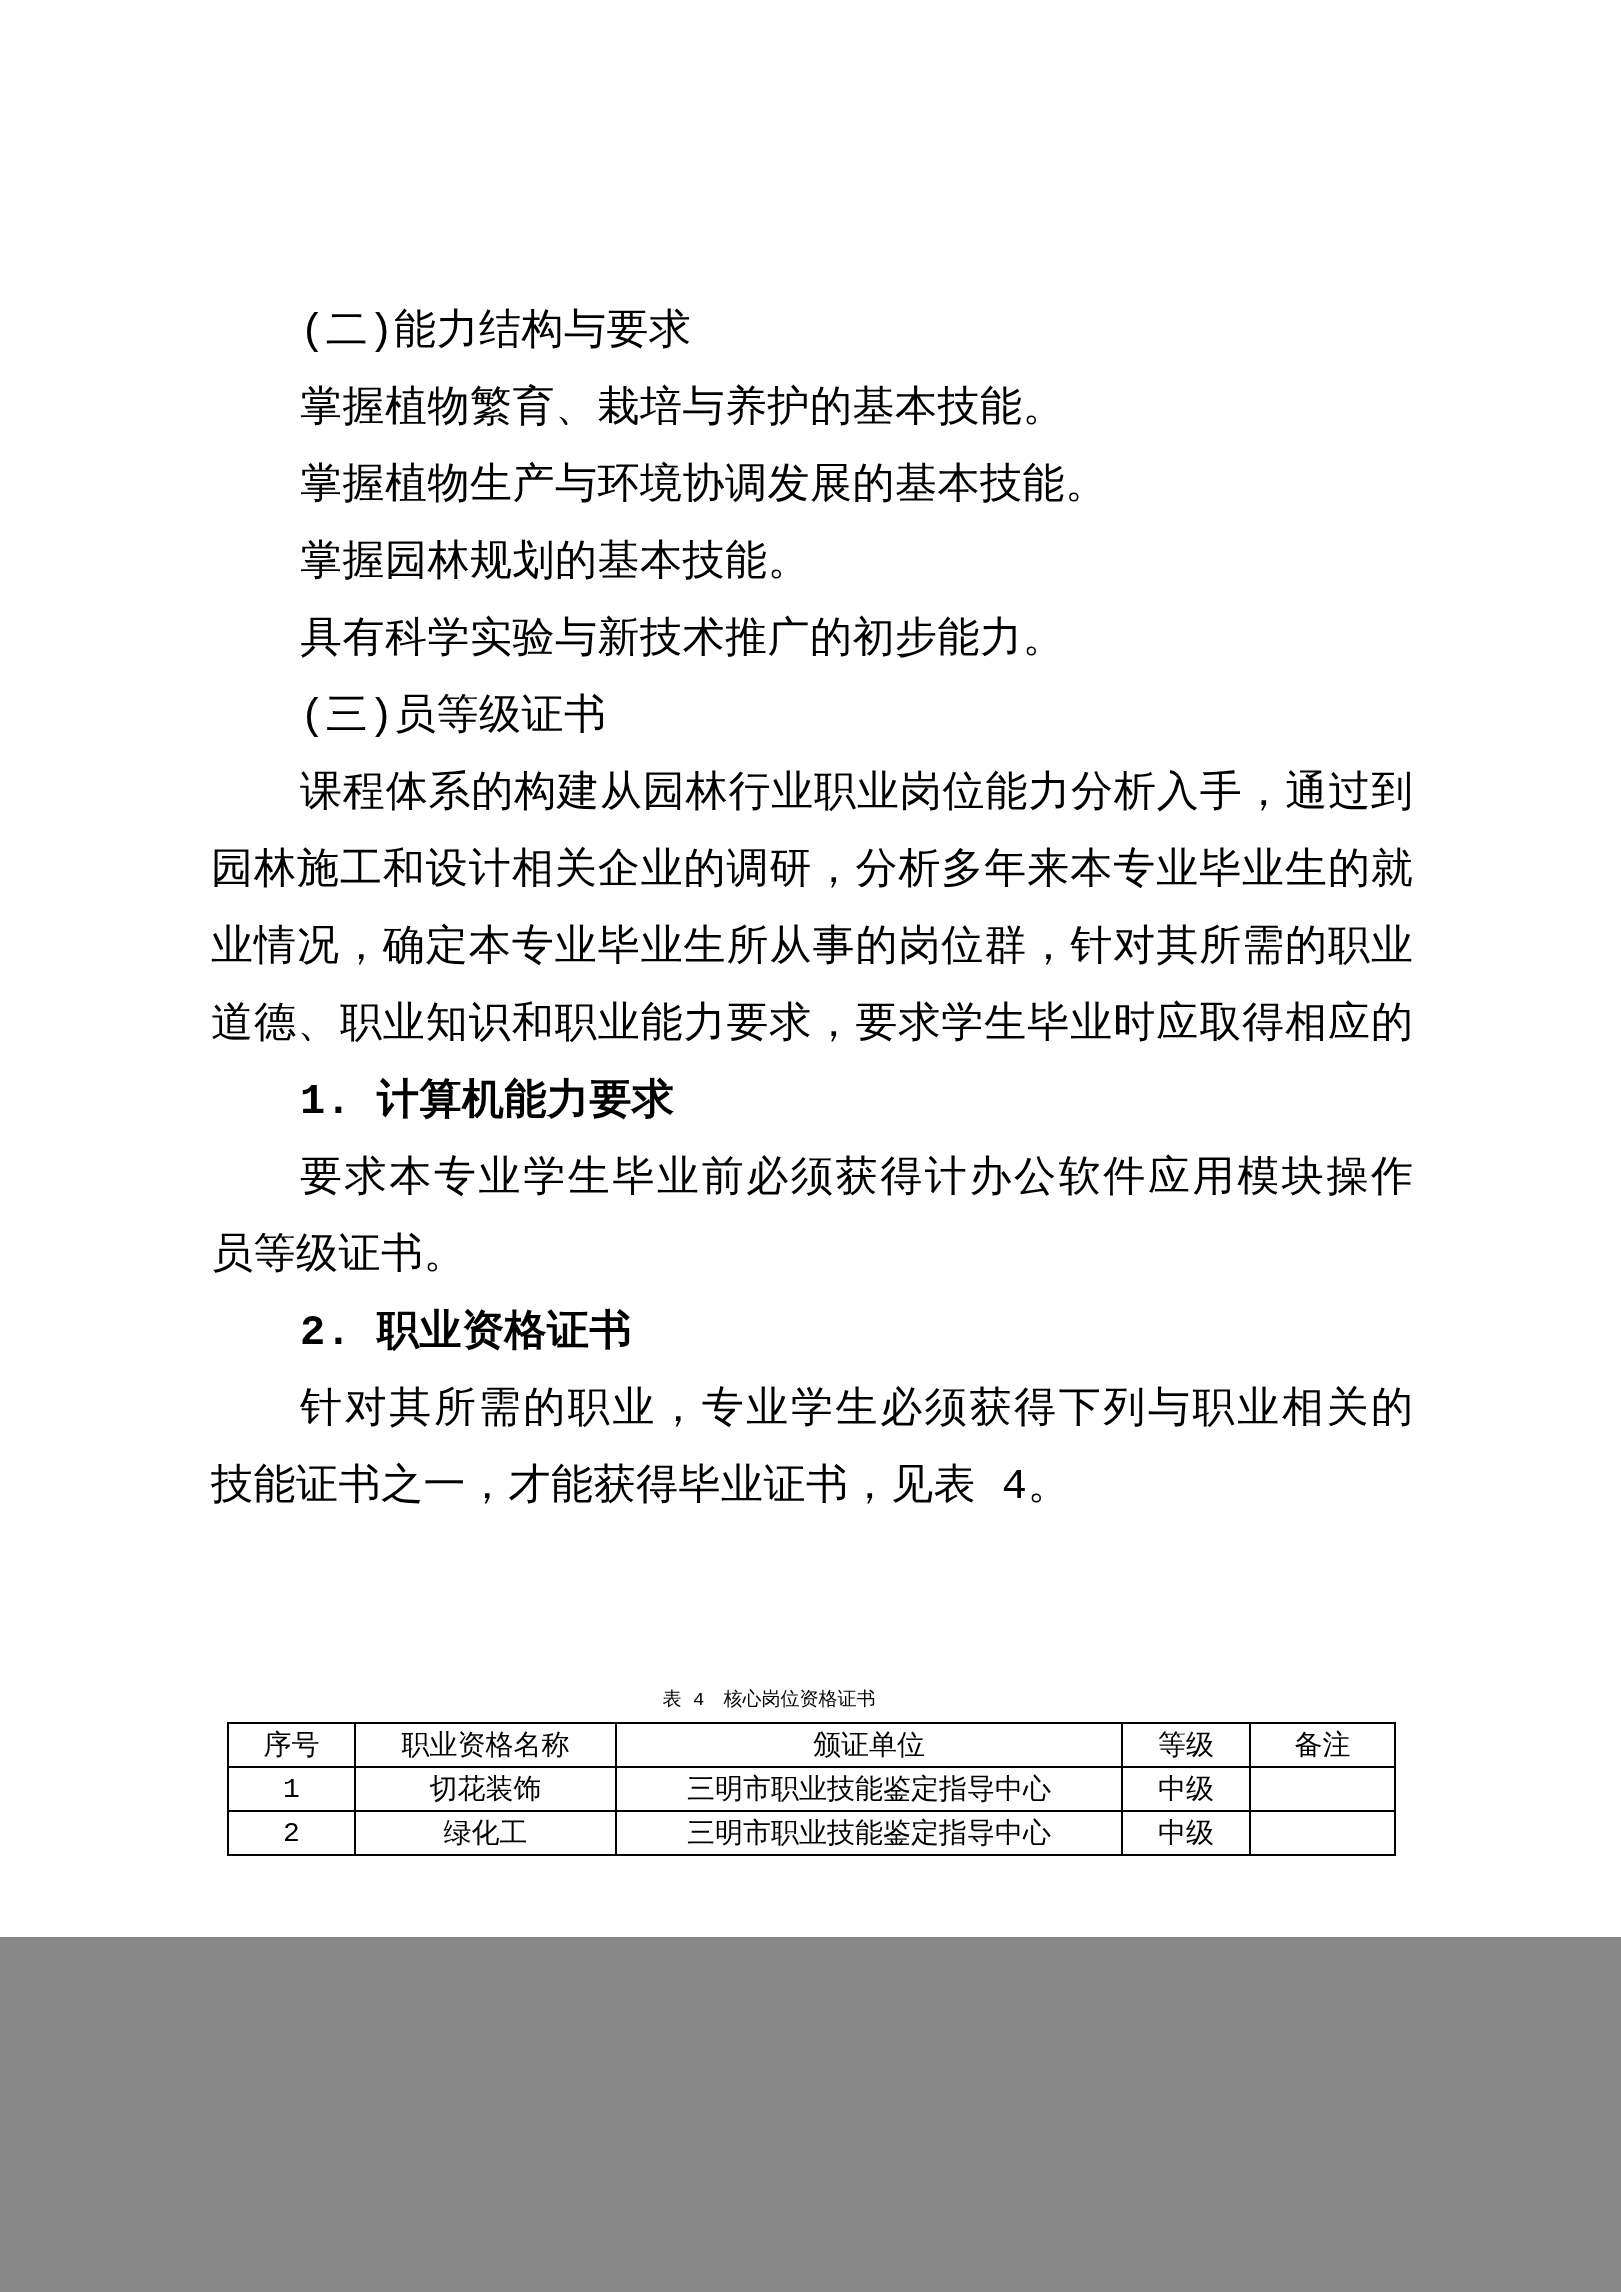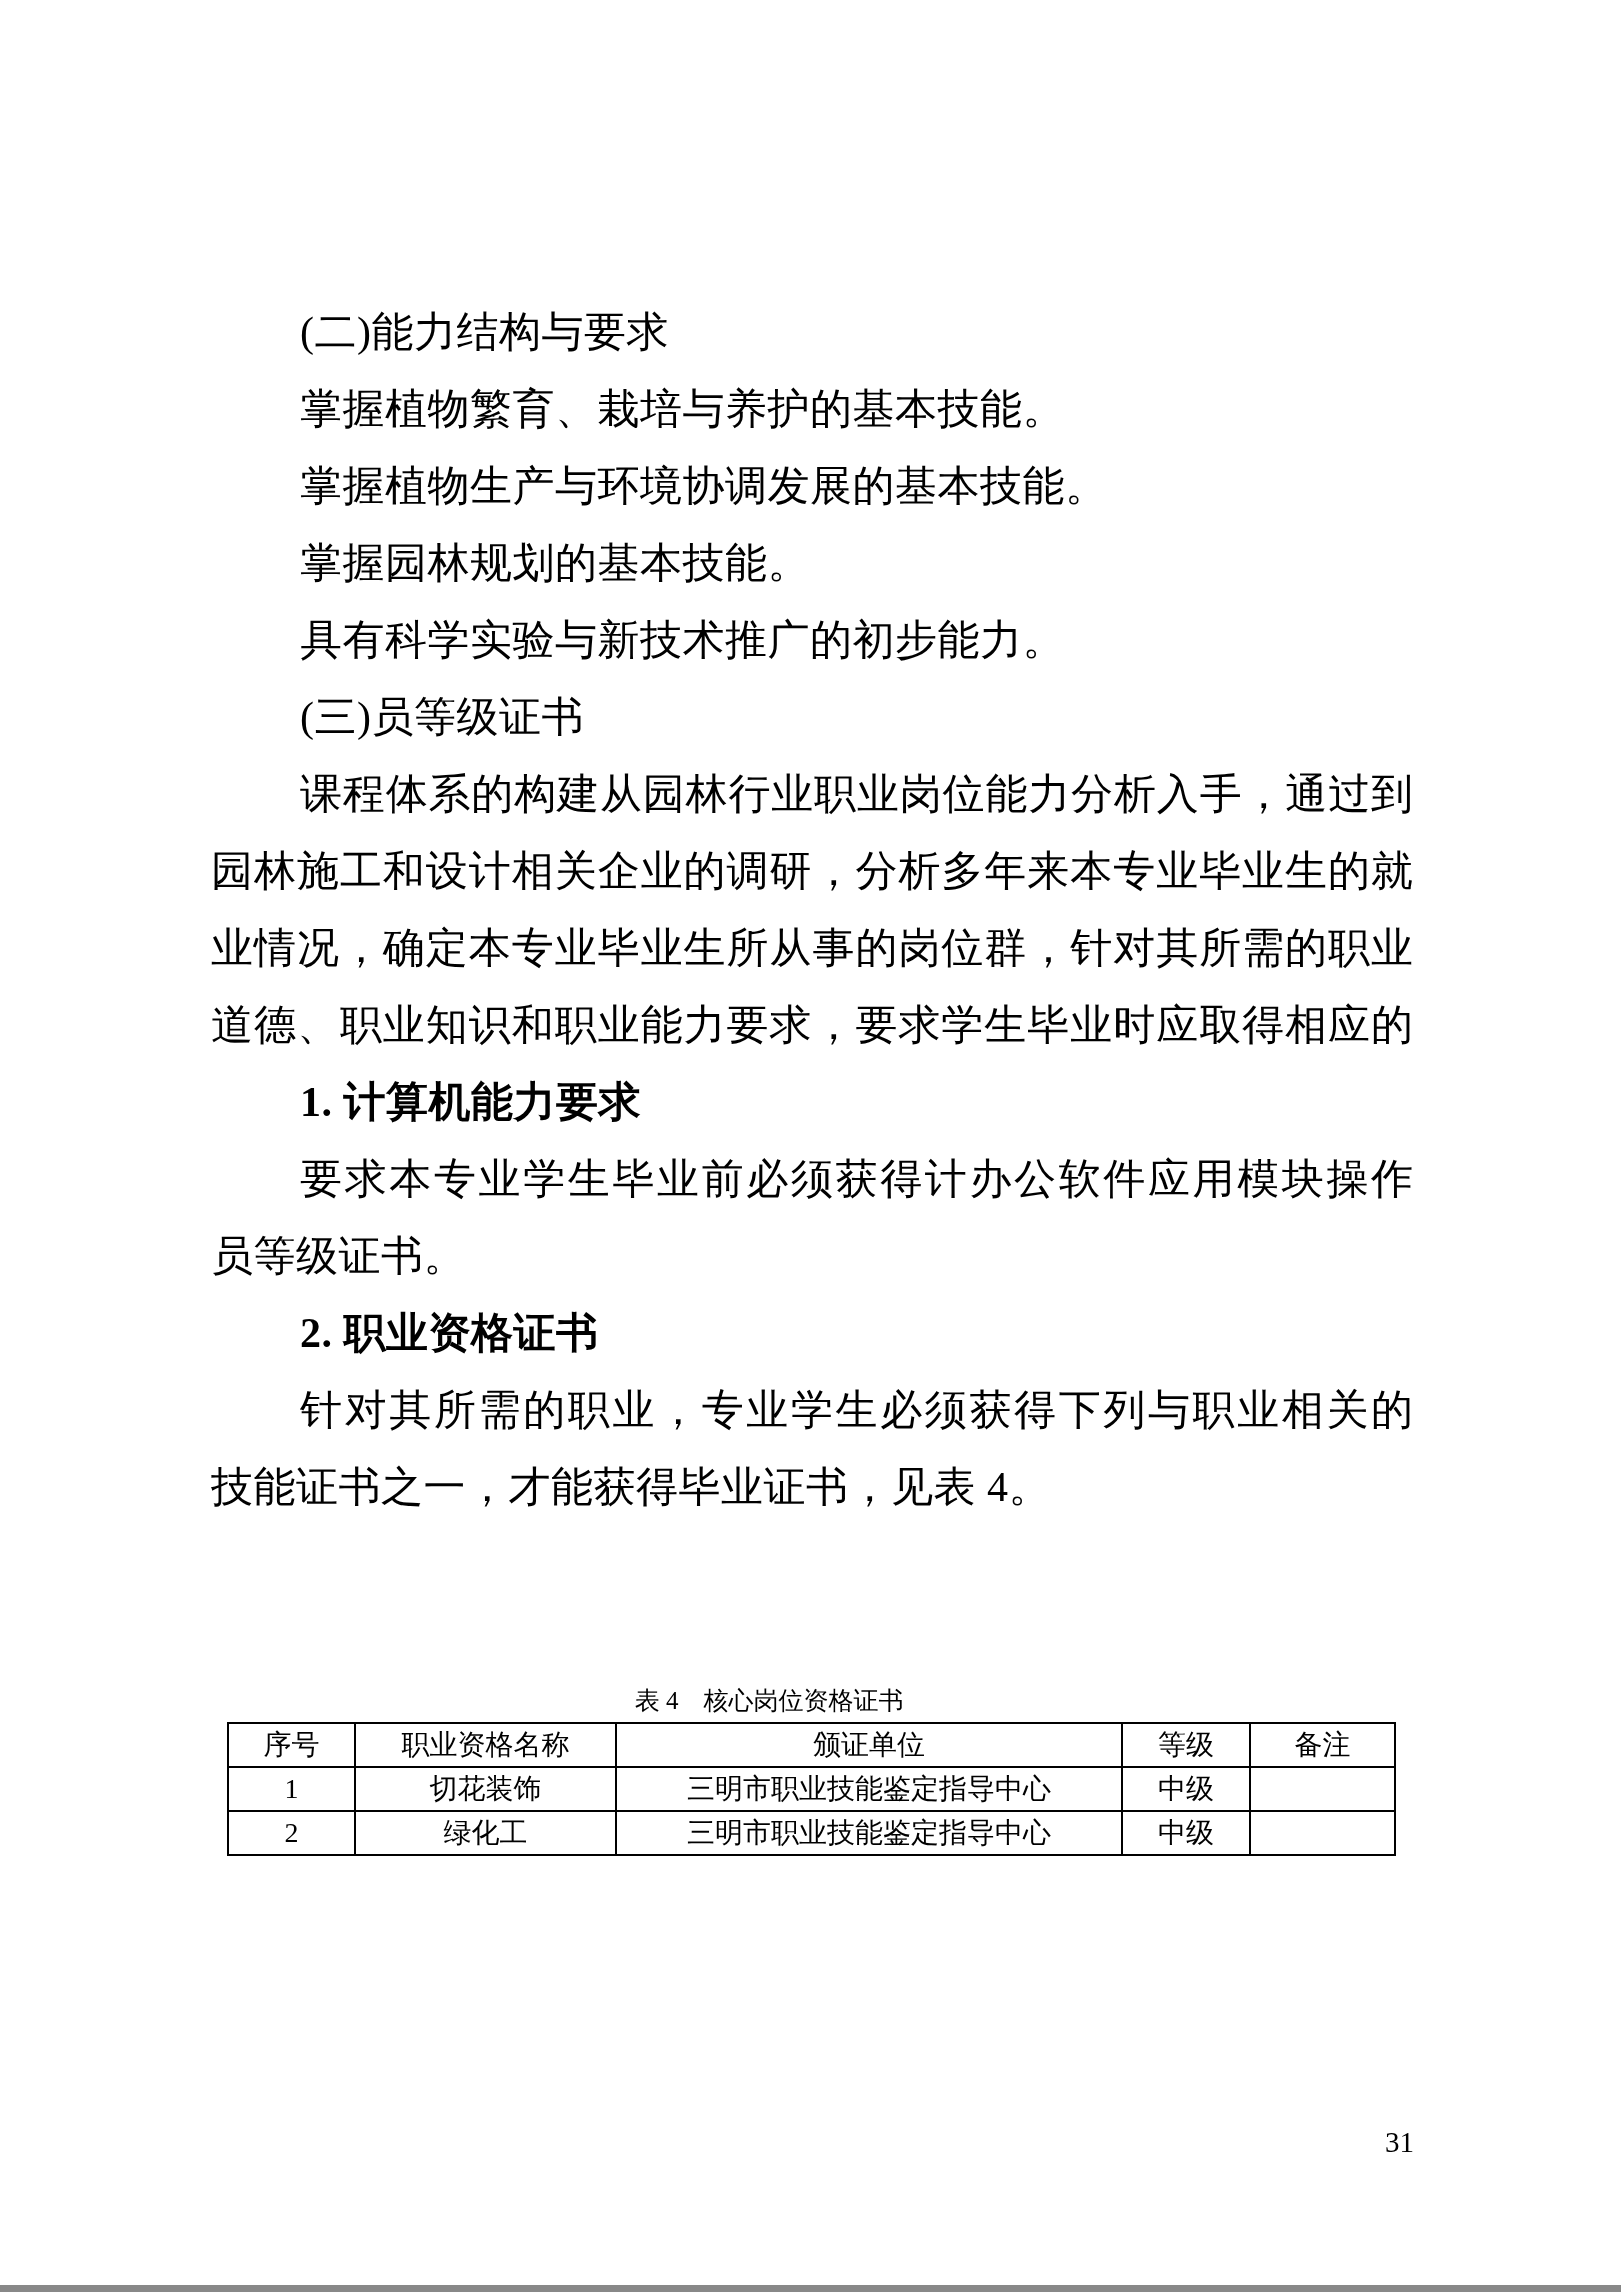--- a/index.html
+++ b/index.html
@@ -3,25 +3,25 @@
 <meta charset="utf-8">
 <style>
   html, body {
     margin: 0;
     padding: 0;
     background: #888;
   }
   .page {
     position: relative;
     width: 1621px;
-    height: 2285px;
+    height: 1937px;
     margin: 0 auto;
     background: #ffffff;
     color: #000000;
-    font-family: Liberation Serif, serif;
+    font-family: Liberation Mono, monospace;
     overflow: hidden;
   }
   
   .text-block {
     position: absolute;
     left: 211px;
     top: 294px;
     width: 1202px;
   }
   .line {
@@ -49,21 +49,21 @@
   .table-caption {
     position: absolute;
     left: 227px;
     top: 1680px;
     width: 1167px;
     height: 41px;
     line-height: 41px;
     padding-right: 83px;
     box-sizing: border-box;
     text-align: center;
-    font-size: 25px;
+    font-size: 19px;
     white-space: pre;
   }
   
   .cert-table {
     position: absolute;
     left: 227px;
     top: 1722px;
     width: 1167px;
     border-collapse: collapse;
     table-layout: fixed;

